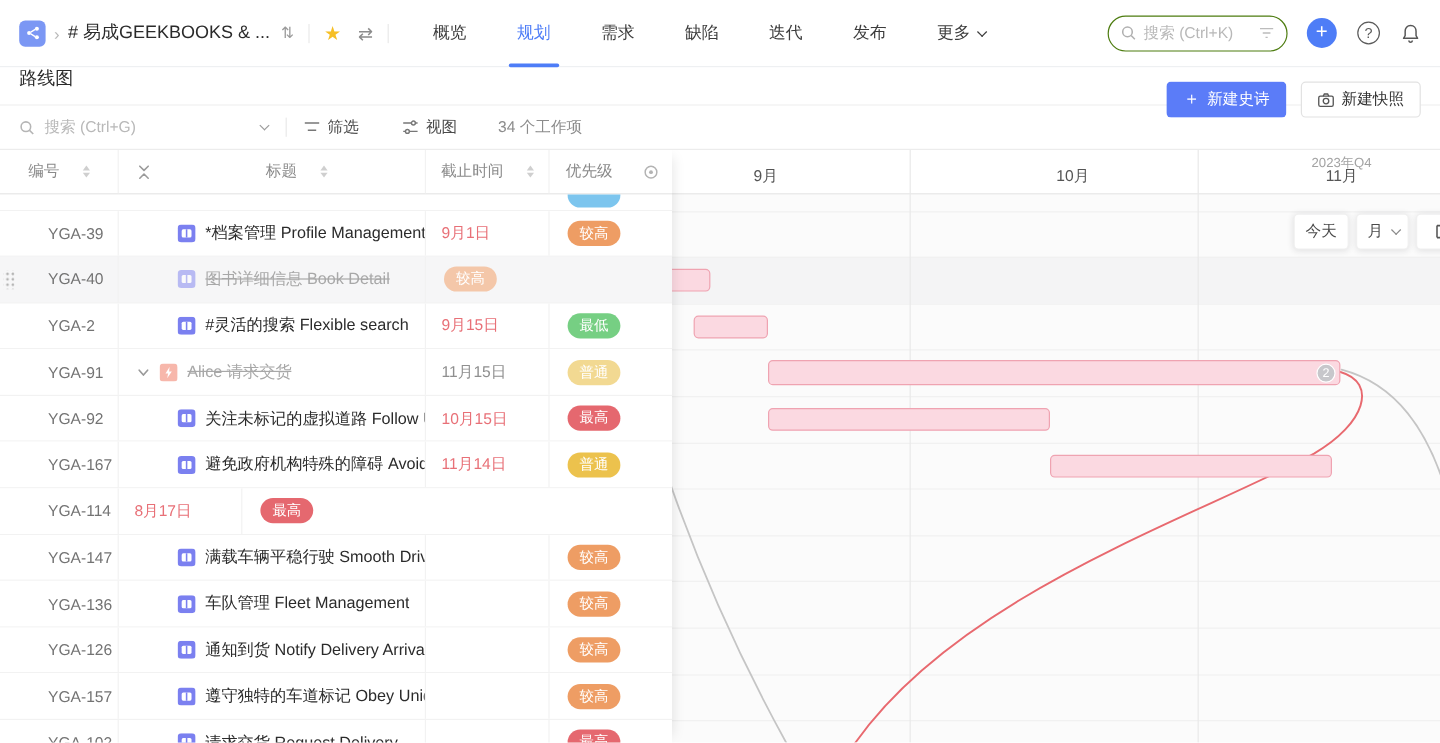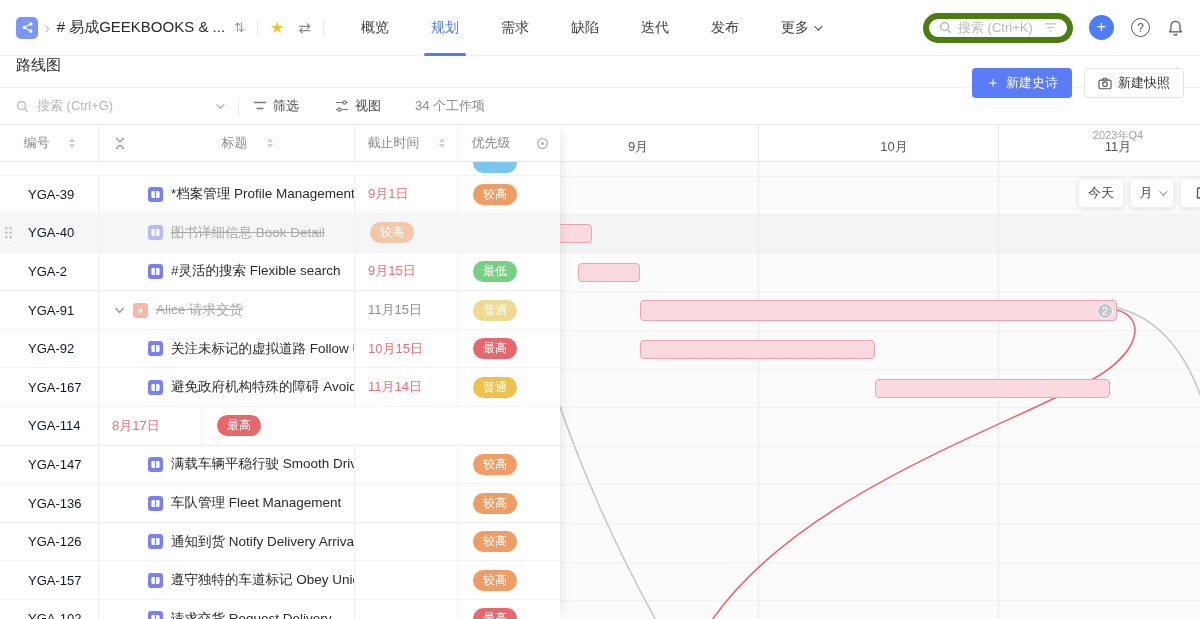--- a/index.html
+++ b/index.html
@@ -15,21 +15,21 @@
   .mini-ic{color:#9b9b9b;font-size:13px;margin-left:9px;cursor:pointer}
   .vdiv{width:1px;height:16px;background:#e9e9e9;margin:0 12px}
   .star{color:#f6bf26;font-size:16px;cursor:pointer}
   .swap{color:#8c8c8c;font-size:15px;margin-left:14px;cursor:pointer}
   .tabs{display:flex;gap:42px;margin-left:25px;height:56px;align-items:center}
   .tab{font-size:14px;color:#3c3c3c;cursor:pointer;position:relative;height:56px;display:flex;align-items:center;white-space:nowrap}
   .tab.active{color:#4e7df7}
   .tab.active::after{content:"";position:absolute;left:-7px;right:-7px;bottom:0;height:3px;border-radius:2px;background:#4e7df7}
   .tab .chev{margin-left:5px}
   .chev{width:6px;height:6px;border-right:1.4px solid currentColor;border-bottom:1.4px solid currentColor;transform:rotate(45deg) translateY(-2px);display:inline-block}
-  .searchbox{margin-left:auto;width:150px;height:30px;border:6px solid #4d7c0f;border-radius:15px;display:flex;align-items:center;padding:0 10px;gap:6px;color:#b8b8b8;font-size:13px;cursor:text}
+  .searchbox{margin-left:auto;width:150px;height:30px;border:1px solid #4d7c0f;border-radius:15px;display:flex;align-items:center;padding:0 10px;gap:6px;color:#b8b8b8;font-size:13px;cursor:text}
   .searchbox .ph{flex:1;white-space:nowrap;overflow:hidden}
   .plus-btn{width:25px;height:25px;border-radius:50%;background:#4e7df7;color:#fff;font-size:17px;display:flex;align-items:center;justify-content:center;margin-left:16px;cursor:pointer;padding-bottom:1px}
   .help-btn{width:19px;height:19px;border-radius:50%;border:1.5px solid #5a5a5a;color:#5a5a5a;font-size:12px;display:flex;align-items:center;justify-content:center;margin-left:17px;cursor:pointer}
   .bell{margin-left:17px;cursor:pointer;display:flex}
 
   
   .page-header{height:32px;display:flex;align-items:flex-start;padding:0 16px;border-bottom:1px solid #f0f0f0;background:#fff;position:relative;z-index:9}
   .page-title{font-size:15px;font-weight:500;color:#2a2a2a}
   .hd-actions{margin-left:auto;display:flex;gap:12px;align-items:center;transform:translateY(12px)}
   .btn{height:30px;border-radius:4px;display:flex;align-items:center;gap:6px;font-size:13px;padding:0 13px;cursor:pointer;border:1px solid transparent;background:#fff}
@@ -60,21 +60,21 @@
   .sort i{display:block;width:0;height:0;border-left:3.5px solid transparent;border-right:3.5px solid transparent}
   .sort .up{border-bottom:4px solid #cfcfcf}
   .sort .dn{border-top:4px solid #cfcfcf}
 
   .partial-row{height:13.5px;border-bottom:1px solid #f2f2f2;position:relative;overflow:hidden}
   .partial-row .pill{position:absolute;left:473px;top:-10px}
 
   .trow{height:38.6px;display:flex;align-items:stretch;border-bottom:1px solid #f2f2f2;position:relative;background:#fff;cursor:pointer}
   .trow.hover{background:#f6f6f7}
   .cell{display:flex;align-items:center;font-size:13px}
-  .c-id{width:99px;padding-left:28px;color:#0f172a;border-right:1px solid #f2f2f2}
+  .c-id{width:99px;padding-left:40px;color:#737373;border-right:1px solid #f2f2f2}
   .c-title{width:256px;padding-left:49px;border-right:1px solid #f2f2f2;overflow:hidden;white-space:nowrap;gap:8px}
   .c-title.with-chevron{padding-left:15px}
   .row-chev{color:#9a9a9a;display:flex;flex:0 0 auto}
   .t-text{color:#2b2b2b;font-size:13.5px;overflow:hidden;white-space:nowrap}
   .t-text.strike{color:#a8a8a8;text-decoration:line-through}
   .wi-icon{display:flex;flex:0 0 auto}
   .wi-icon.faded{opacity:.5}
   .c-due{width:103px;padding-left:13px;border-right:1px solid #f2f2f2;color:#8f8f8f}
   .c-due.overdue{color:#e87077}
   .c-pri{flex:1;padding-left:15px}

